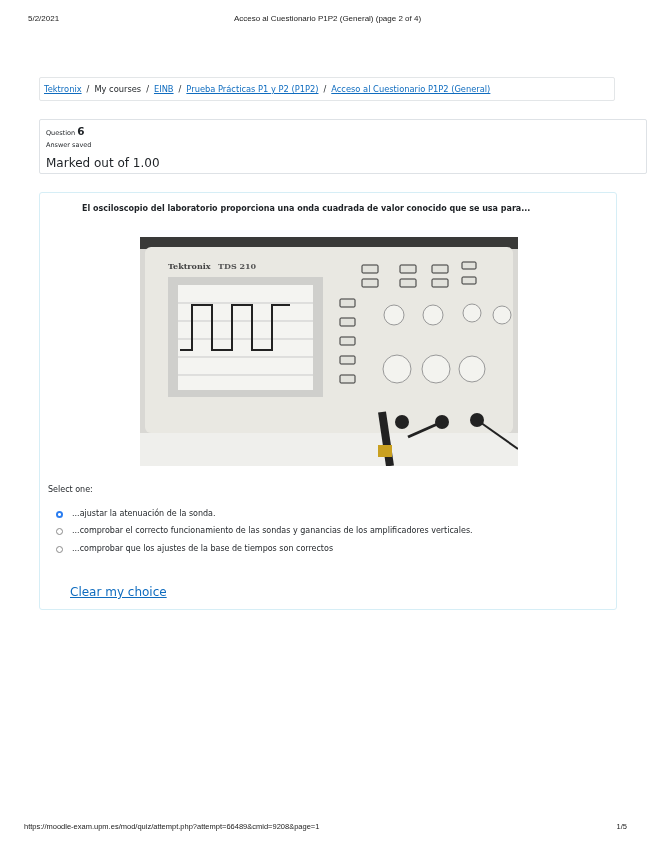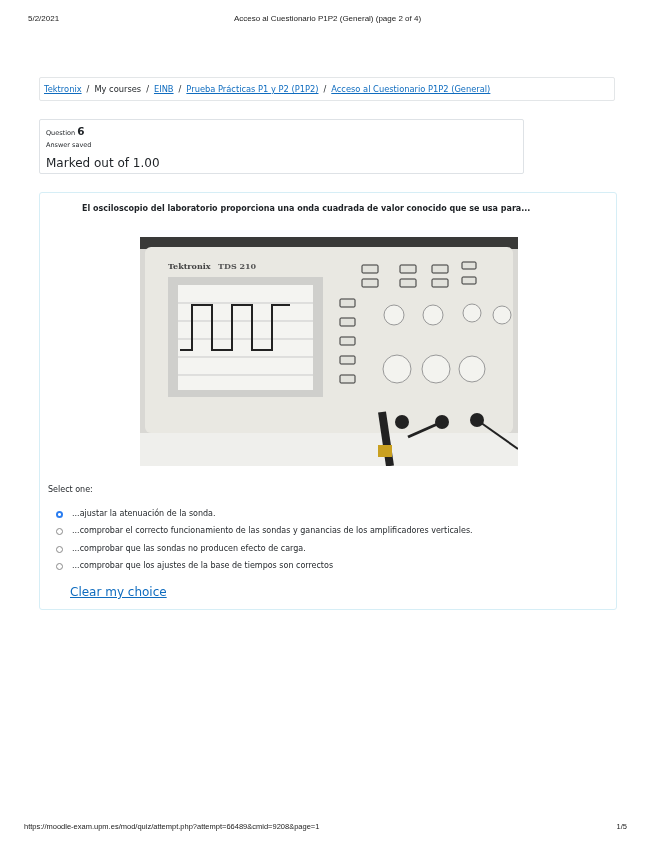--- a/index.html
+++ b/index.html
@@ -8,21 +8,21 @@
   .print-header .date { position:absolute; left:28px; }
   .print-header .title { position:absolute; left:0; width:655px; text-align:center; }
   .print-footer { position:absolute; top:822px; left:0; width:655px; font-size:7.5px; color:#222; }
   .print-footer .url { position:absolute; left:24px; }
   .print-footer .pagenum { position:absolute; right:28px; }
 
   .breadcrumb { position:absolute; left:39px; top:77px; width:576px; height:24px; border:1px solid #e3e6e8; border-radius:2px; box-sizing:border-box; font-family:"DejaVu Sans", sans-serif; font-size:8.3px; display:flex; align-items:center; padding-left:4px; color:#1d2125; white-space:nowrap; }
   .breadcrumb a { color:#0f6cbf; text-decoration:underline; }
   .breadcrumb .sep { margin:0 5px; }
 
-  .qinfo { position:absolute; left:39px; top:119px; width:485px; height:55px; border:1px solid #dee2e6; border-radius:2px; box-sizing:border-box; font-family:"DejaVu Sans", sans-serif; padding:5px 6px; }
+  .qinfo { position:absolute; left:39px; top:119px; width:608px; height:55px; border:1px solid #dee2e6; border-radius:2px; box-sizing:border-box; font-family:"DejaVu Sans", sans-serif; padding:5px 6px; }
   .qinfo .qno { font-size:6.5px; color:#1d2125; }
   .qinfo .qno b { font-size:10.5px; font-weight:bold; }
   .qinfo .state { font-size:6.5px; margin-top:4px; }
   .qinfo .grade { font-size:12px; margin-top:7px; }
 
   .formulation { position:absolute; left:39px; top:192px; width:578px; height:418px; background:#fff; border:1px solid #d6eef6; border-radius:3px; box-sizing:border-box; font-family:"DejaVu Sans", sans-serif; }
   .qtext { position:absolute; left:12px; top:11px; font-size:8px; font-weight:bold; color:#1d2125;padding-left:30px; }
   .image { position:absolute; left:100px; top:44px; width:378px; height:229px; background:#22c55e; overflow:hidden; }
   .prompt { position:absolute; left:8px; top:292px; font-size:8px; }
   .answers { position:absolute; left:16px; top:307px; }
@@ -121,24 +121,20 @@
     <label class="answer">
       <span class="radio checked"></span>
       <span>...ajustar la atenuación de la sonda.</span>
     </label>
     <label class="answer">
       <span class="radio"></span>
       <span>...comprobar el correcto funcionamiento de las sondas y ganancias de los amplificadores verticales.</span>
     </label>
     <label class="answer">
       <span class="radio"></span>
-      <span>...comprobar que las sondas no producen efecto de carga.</span>
-    </label>
-    <label class="answer">
-      <span class="radio"></span>
       <span>...comprobar que los ajustes de la base de tiempos son correctos</span>
     </label>
   </div>
 
   <a class="clear">Clear my choice</a>
 </div>
 
 <div class="print-footer">
   <span class="url">https://moodle-exam.upm.es/mod/quiz/attempt.php?attempt=66489&amp;cmid=9208&amp;page=1</span>
   <span class="pagenum">1/5</span>

